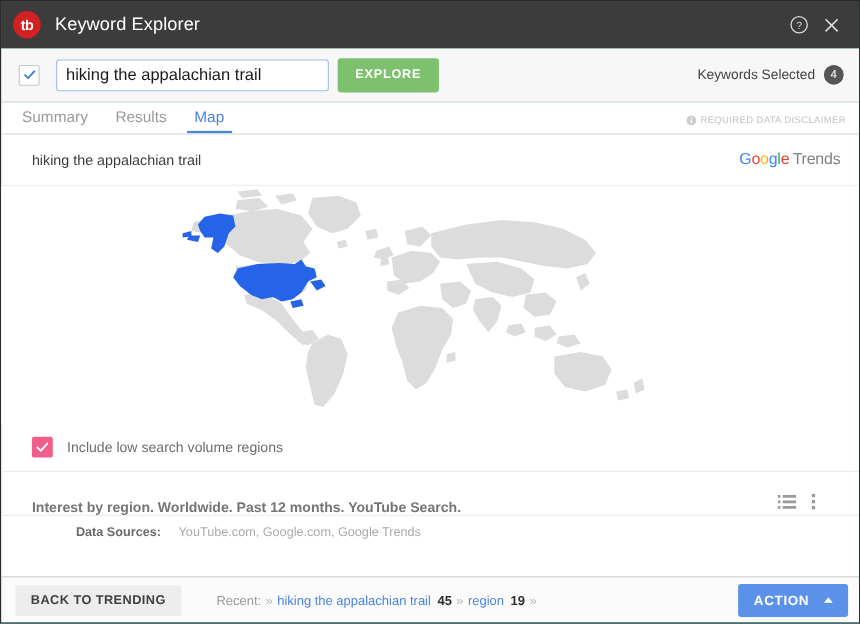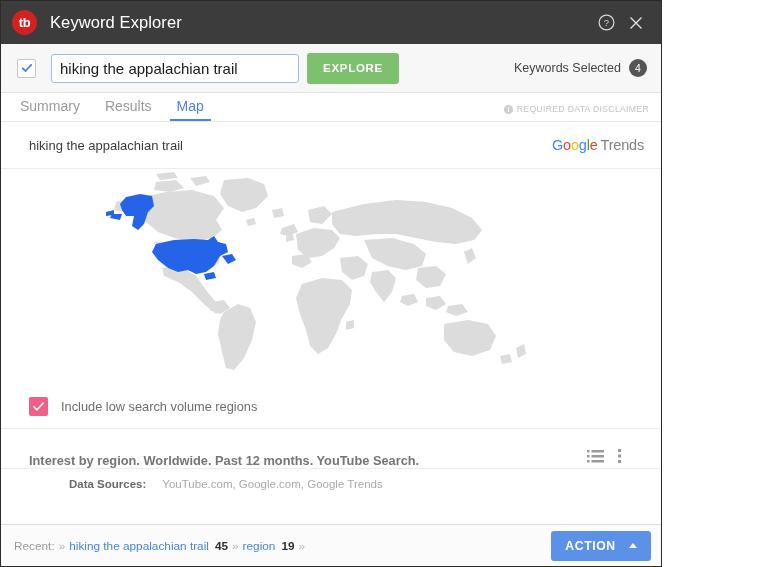--- a/index.html
+++ b/index.html
@@ -6,21 +6,21 @@
     margin: 0;
     padding: 0;
     background: #ffffff;
   }
   body {
     font-family: "Liberation Sans", sans-serif;
     -webkit-font-smoothing: antialiased;
   }
   #app {
     position: relative;
-    width: 662px;
+    width: 782px;
     height: 567px;
     box-sizing: border-box;
     border: 1px solid #2b2b2b;
     background: #0f766e;
     overflow: hidden;
     display: flex;
     flex-direction: column;
   }
 
   
@@ -310,21 +310,21 @@
     border: none;
     border-radius: 2px;
     font-family: "Liberation Sans", sans-serif;
     font-size: 11.6px;
     font-weight: bold;
     color: #3f3f3f;
     letter-spacing: 0.4px;
     cursor: pointer;
   }
   .recent {
-    margin-left: 0;
+    margin-left: 32px;
     display: flex;
     align-items: baseline;
     font-size: 11.8px;
     white-space: nowrap;
   }
   .recent-label { color: #9a9a9a; }
   .recent-sep { color: #b5b5b5; margin: 0 4px; }
   .recent-link {
     color: #4a84e0;
     cursor: pointer;
@@ -523,20 +523,21 @@
       </div>
     </div>
 
     <div class="sources-row">
       <span class="sources-label">Data Sources:</span>
       <span class="sources-value">YouTube.com, Google.com, Google Trends</span>
     </div>
   </div>
 
   <div class="bottombar">
+    <button class="back-btn">BACK TO TRENDING</button>
     <div class="recent">
       <span class="recent-label">Recent:</span>
       <span class="recent-sep">»</span>
       <span class="recent-link">hiking the appalachian trail</span>
       <span class="recent-count">45</span>
       <span class="recent-sep">»</span>
       <span class="recent-link">region</span>
       <span class="recent-count">19</span>
       <span class="recent-sep">»</span>
     </div>

